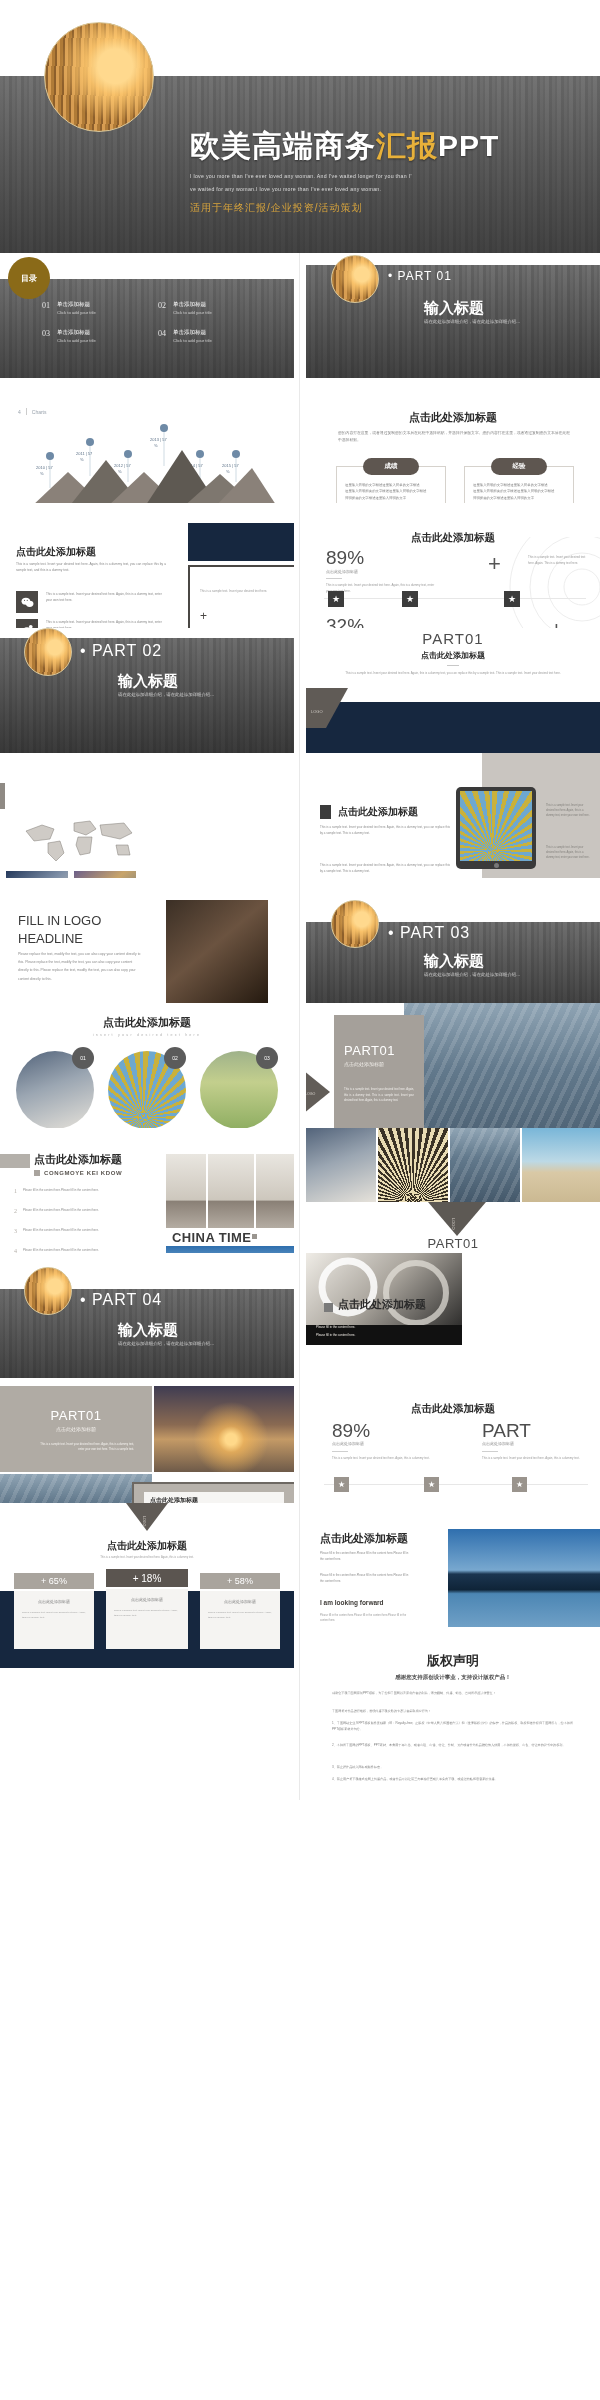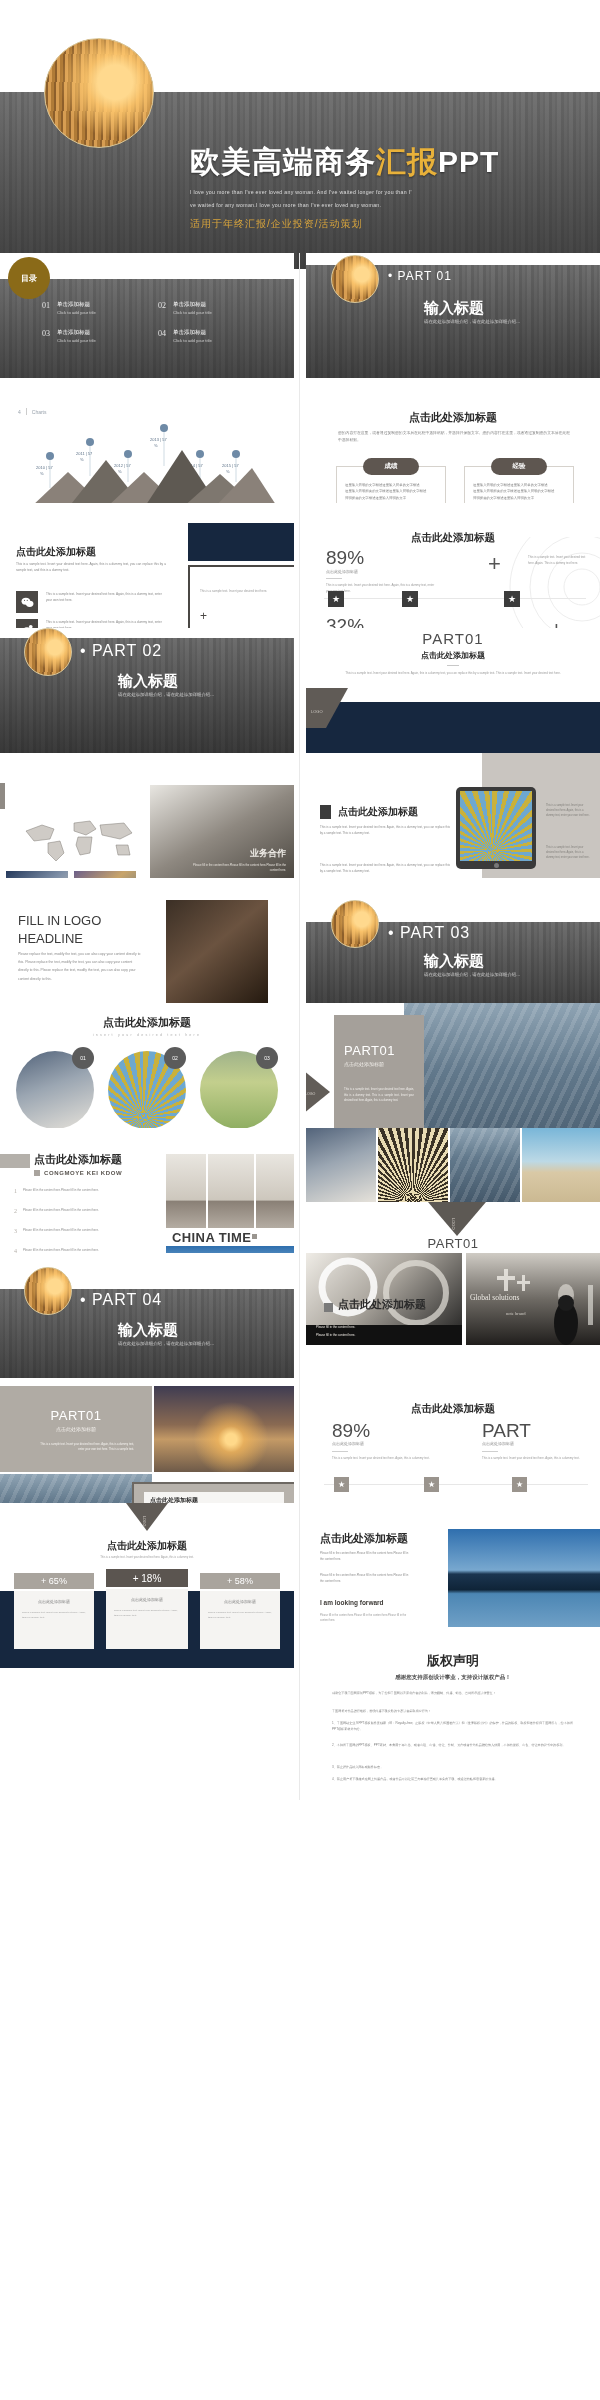--- a/index.html
+++ b/index.html
@@ -73,21 +73,21 @@
   .center{text-align:center;}
 
   
   .vdiv{position:absolute;width:1px;background:#e9e9e9;}
 </style>
 </head>
 <body>
 
 <div class="page">
 
-  <div class="slide full" style="left:0;top:0;margin-top:16px;">
+  <div class="slide full" style="left:0;top:0;">
     <div style="position:absolute;left:0;top:0;width:600px;height:76px;background:#fff;"></div>
     <div class="city" style="position:absolute;left:0;top:76px;width:600px;height:177px;">
       <div style="position:absolute;inset:0;background:linear-gradient(180deg,rgba(110,110,110,.55),rgba(60,60,60,.65));"></div>
     </div>
     <div class="gold-circle" style="position:absolute;left:44px;top:22px;width:110px;height:110px;"></div>
 
     <div style="position:absolute;left:190px;top:131px;width:400px;">
       <div style="font-size:30px;font-weight:bold;letter-spacing:1px;line-height:1;color:#fff;text-shadow:0 1px 2px rgba(0,0,0,.45);"><span>欧美高端商务</span><span style="color:#e8b13a;">汇报</span><span style="color:#fff;">PPT</span></div>
       <div style="margin-top:12px;font-size:5.2px;color:rgba(255,255,255,.78);letter-spacing:.3px;">I love you more than I've ever loved any woman. And I've waited longer for you than I'</div>
       <div style="margin-top:7px;font-size:5.2px;color:rgba(255,255,255,.78);letter-spacing:.3px;">ve waited for any woman.I love you more than I've ever loved any woman.</div>
@@ -332,24 +332,20 @@
         <path d="M58,24 L72,24 L70,40 L60,42 L56,32 Z"></path>
         <path d="M80,12 L104,10 L112,20 L100,26 L82,22 Z"></path>
         <path d="M96,32 L108,32 L110,42 L98,42 Z"></path>
       </g>
     </svg>
     <div class="meeting" style="position:absolute;left:6px;top:118px;width:62px;height:44px;"></div>
     <div class="desk" style="position:absolute;left:74px;top:118px;width:62px;height:44px;"></div>
     <div class="cn-b" style="position:absolute;left:6px;top:133px;font-size:9.5px;color:#2b2b2b;background:#fff;padding:1px 2px;">点击此处添加标题</div>
     <div class="cn-b" style="position:absolute;left:6px;top:152px;font-size:9.5px;color:#2b2b2b;">点击此处添加标题</div>
     <div style="position:absolute;left:100px;top:155px;font-size:4px;font-weight:bold;letter-spacing:.6px;color:#9a9a9a;">ADD RELATED TITLE WORDS</div>
-    <div class="handshake" style="position:absolute;left:150px;top:32px;width:144px;height:116px;">
-      <div style="position:absolute;right:8px;top:62px;font-size:9px;color:#efece7;font-weight:bold;text-align:right;">业务合作</div>
-      <div style="position:absolute;right:8px;top:78px;width:96px;font-size:2.8px;color:#e6e2dc;line-height:1.9;text-align:right;">Please fill in the content here.Please fill in the content here.Please fill in the content here.</div>
-    </div>
     <div style="position:absolute;left:289px;top:148px;width:5px;height:17px;background:#cfcbc6;"></div>
   </div>
 
   <div class="slide half" style="left:306px;top:753px;">
     <div style="position:absolute;left:0;top:0;width:176px;height:165px;background:#fff;"></div>
     <div style="position:absolute;left:176px;top:0;width:118px;height:165px;background:#c9c5c0;"></div>
     <div style="position:absolute;left:14px;top:52px;width:11px;height:14px;background:#3b3b3b;"></div>
     <div class="cn-b" style="position:absolute;left:32px;top:52px;font-size:10px;">点击此处添加标题</div>
     <div style="position:absolute;left:14px;top:72px;width:130px;font-size:2.9px;line-height:2;color:#8d8d8d;text-align:justify;">This is a sample text. Insert your desired text here. Again, this is a dummy text, you can replace this by a sample text. This is a dummy text.</div>
     <div style="position:absolute;left:14px;top:110px;width:130px;font-size:2.9px;line-height:2;color:#8d8d8d;text-align:justify;">This is a sample text. Insert your desired text here. Again, this is a dummy text, you can replace this by a sample text. This is a dummy text.</div>
@@ -487,36 +483,20 @@
       <svg width="156" height="92" style="position:absolute;inset:0;">
         <circle cx="42" cy="34" r="26" fill="none" stroke="#fff" stroke-width="7" opacity=".85"></circle>
         <circle cx="110" cy="40" r="30" fill="none" stroke="#e5e2dc" stroke-width="6" opacity=".7"></circle>
         <rect x="0" y="72" width="156" height="20" fill="#111"></rect>
       </svg>
     </div>
     <div style="position:absolute;left:18px;top:50px;width:9px;height:9px;background:#7a7a7a;"></div>
     <div class="cn-b" style="position:absolute;left:32px;top:44px;font-size:11px;color:#2b2b2b;">点击此处添加标题</div>
     <div style="position:absolute;left:10px;top:72px;width:130px;font-size:3px;line-height:1.9;color:#f0ece6;">Please fill in the content here.</div>
     <div style="position:absolute;left:10px;top:80px;width:130px;font-size:3px;line-height:1.9;color:#f0ece6;">Please fill in the content here.</div>
-    <div class="manback" style="position:absolute;left:160px;top:0;width:134px;height:92px;">
-      <svg width="134" height="92" style="position:absolute;inset:0;">
-        <g fill="#efece6" opacity=".8">
-            <rect x="38" y="16" width="4" height="22"></rect>
-            <rect x="31" y="23" width="18" height="4"></rect>
-        <rect x="56" y="22" width="3" height="16"></rect>
-            <rect x="51" y="28" width="13" height="3"></rect>
-          </g>
-        <ellipse cx="100" cy="42" rx="8" ry="11" fill="#e9e6e0" opacity=".6"></ellipse>
-        <ellipse cx="100" cy="70" rx="12" ry="22" fill="#141414"></ellipse>
-        <circle cx="100" cy="50" r="8" fill="#1c1c1c"></circle>
-        <rect x="122" y="32" width="5" height="40" fill="#efece6" opacity=".6"></rect>
-      </svg>
-      <div style="position:absolute;left:4px;top:40px;font-size:7.5px;color:#efece6;font-family:'Liberation Serif',serif;">Global solutions</div>
-      <div style="position:absolute;left:40px;top:58px;font-size:4.6px;color:#cfcbc4;font-family:'Liberation Serif',serif;">note brand</div>
-    </div>
   </div>
 
   <div class="slide half" style="left:0;top:1378px;">
     <div style="position:absolute;left:0;top:8px;width:152px;height:86px;background:#b0aba4;">
       <div class="center" style="position:absolute;left:0;top:22px;width:152px;font-size:13px;color:#fff;letter-spacing:.5px;">PART01</div>
       <div class="center" style="position:absolute;left:0;top:40px;width:152px;font-size:5px;color:#f2efeb;">点击此处添加标题</div>
       <div style="position:absolute;left:34px;top:56px;width:100px;font-size:2.7px;line-height:2;color:#f6f4f1;text-align:right;">This is a sample text. Insert your desired text here. Again, this is a dummy text, enter your own text here. This is a sample text.</div>
     </div>
     <div class="sunset" style="position:absolute;left:154px;top:8px;width:140px;height:86px;"></div>
     <div class="sea" style="position:absolute;left:0;top:96px;width:152px;height:69px;"></div>

